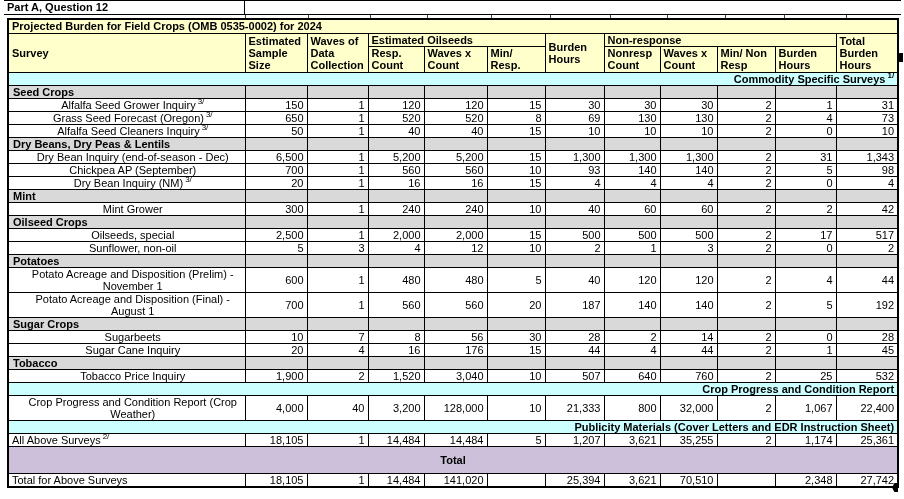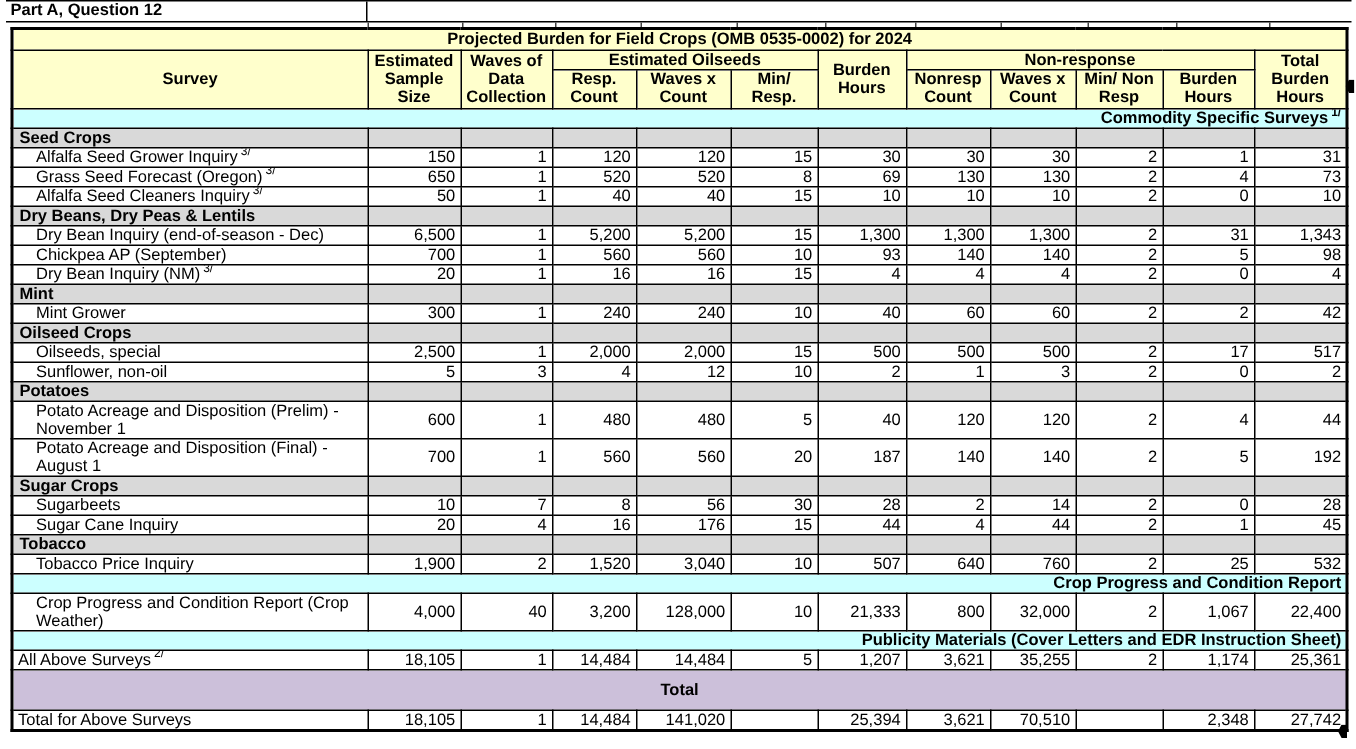--- a/index.html
+++ b/index.html
@@ -47,28 +47,28 @@
     width: 890px;
     border: 2px solid #000;
   }
   th, td {
     border: 1px solid #000;
     padding: 0 3px;
     line-height: 12px;
     vertical-align: middle;
     overflow: hidden;
   }
-  thead th { background: var(--yellow); font-weight: bold; text-align: center; }
+  thead th { background: var(--yellow); font-weight: bold; text-align: left; }
   tr.title-row th { height: 14px; }
   tr.hdr-a th { height: 13px; }
   tr.hdr-b th { height: 26px; }
 
   td.num { text-align: right; white-space: nowrap; }
   td.label { text-align: left; }
-  td.label.indent { padding-left: 15px; }
+  td.label.indent { padding-left: 15px; text-align: center; }
   tr.data-row td { height: 13px; }
 
   tr.band-row td { background: var(--cyan); font-weight: bold; text-align: right; height: 13px; }
   tr.total-band-row td { background: var(--lavender); font-weight: bold; text-align: center; height: 27px; }
   tr.section-row td { background: var(--gray); height: 13px; }
   tr.section-row td.label { font-weight: bold; padding-left: 4px; }
 
   sup { font-size: 8px; margin-left: 2px; line-height: 0; }
 
   .edge-marker { position: absolute; background: #000; }

